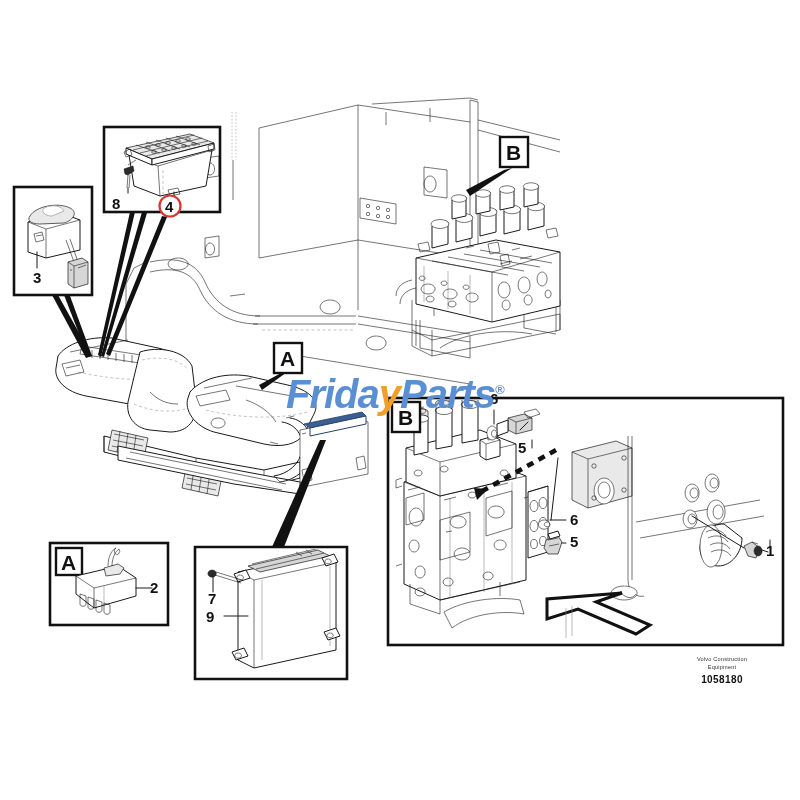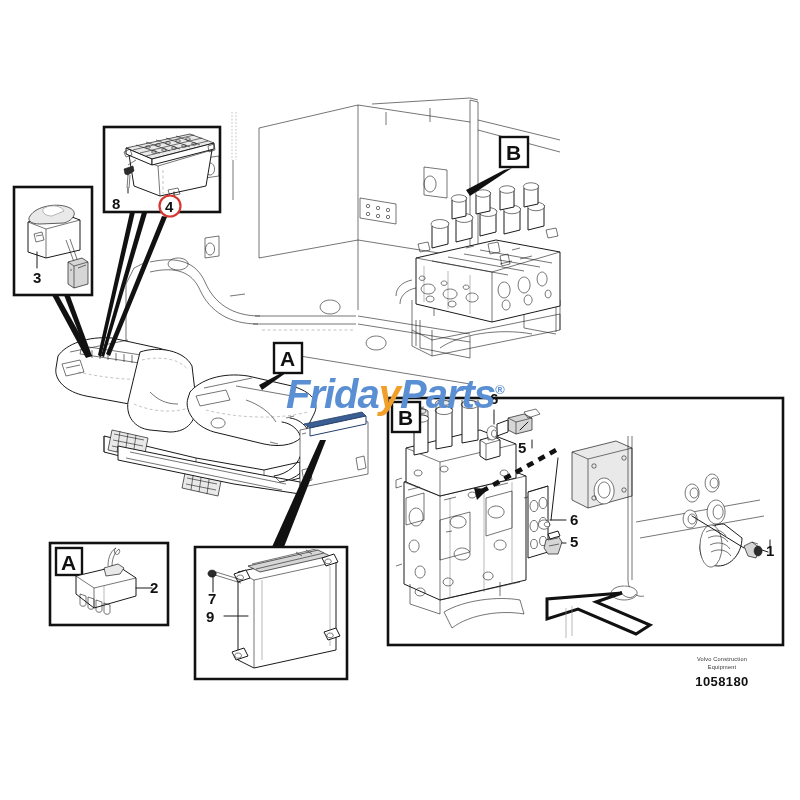--- a/index.html
+++ b/index.html
@@ -14,21 +14,21 @@
       font-size:40px;font-weight:bold;font-style:italic;
       letter-spacing:-1px;pointer-events:none;text-align:right;}
   .wm .b1{color:#5b8fd4;}
   .wm .y{color:#f0a02a;}
   .wm .b2{color:#5b8fd4;}
   .wm .tm{font-size:13px;vertical-align:super;color:#5b8fd4;}
 
   .foot{position:absolute;right:18px;top:655px;text-align:center;
         width:120px;}
   .foot .co{font-size:5.6px;color:#333;line-height:1.5;letter-spacing:.2px;}
-  .foot .pn{font-size:13px;font-weight:bold;color:#111;margin-top:2px;
+  .foot .pn{font-size:10px;font-weight:bold;color:#111;margin-top:2px;
             letter-spacing:.4px;}
 </style>
 </head>
 <body>
 
 <div id="stage">
 
 <svg id="art" viewBox="0 0 800 800">
   <defs>
     <style>

